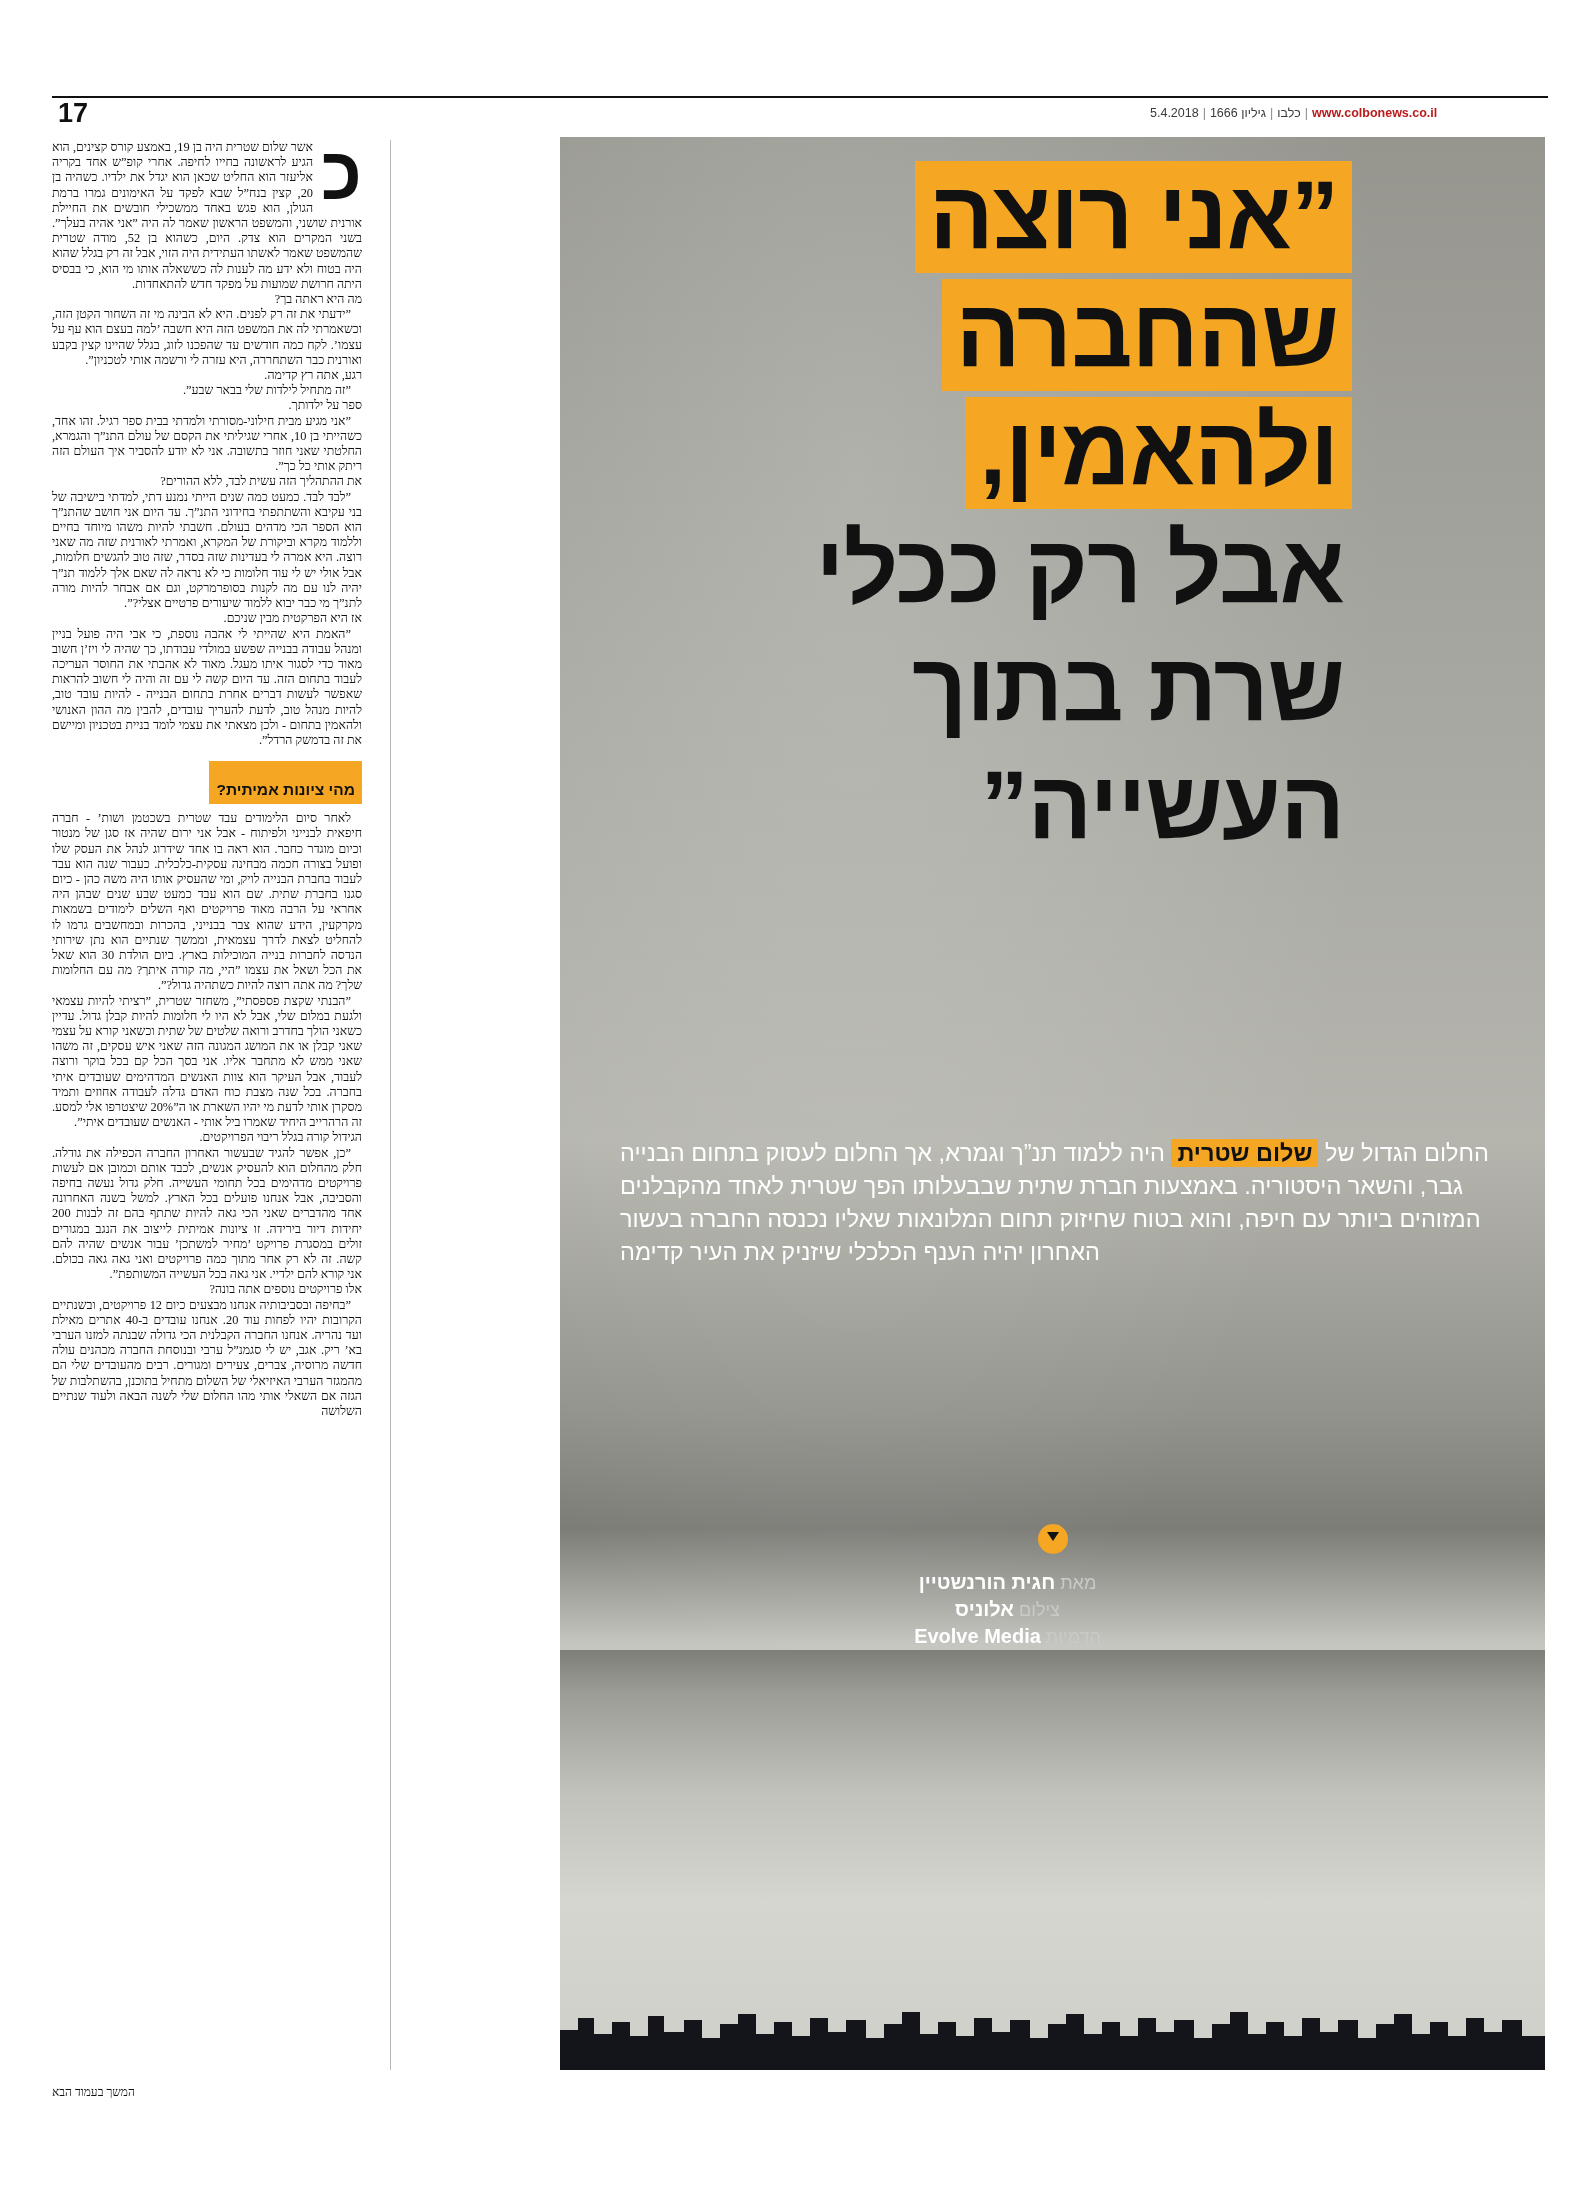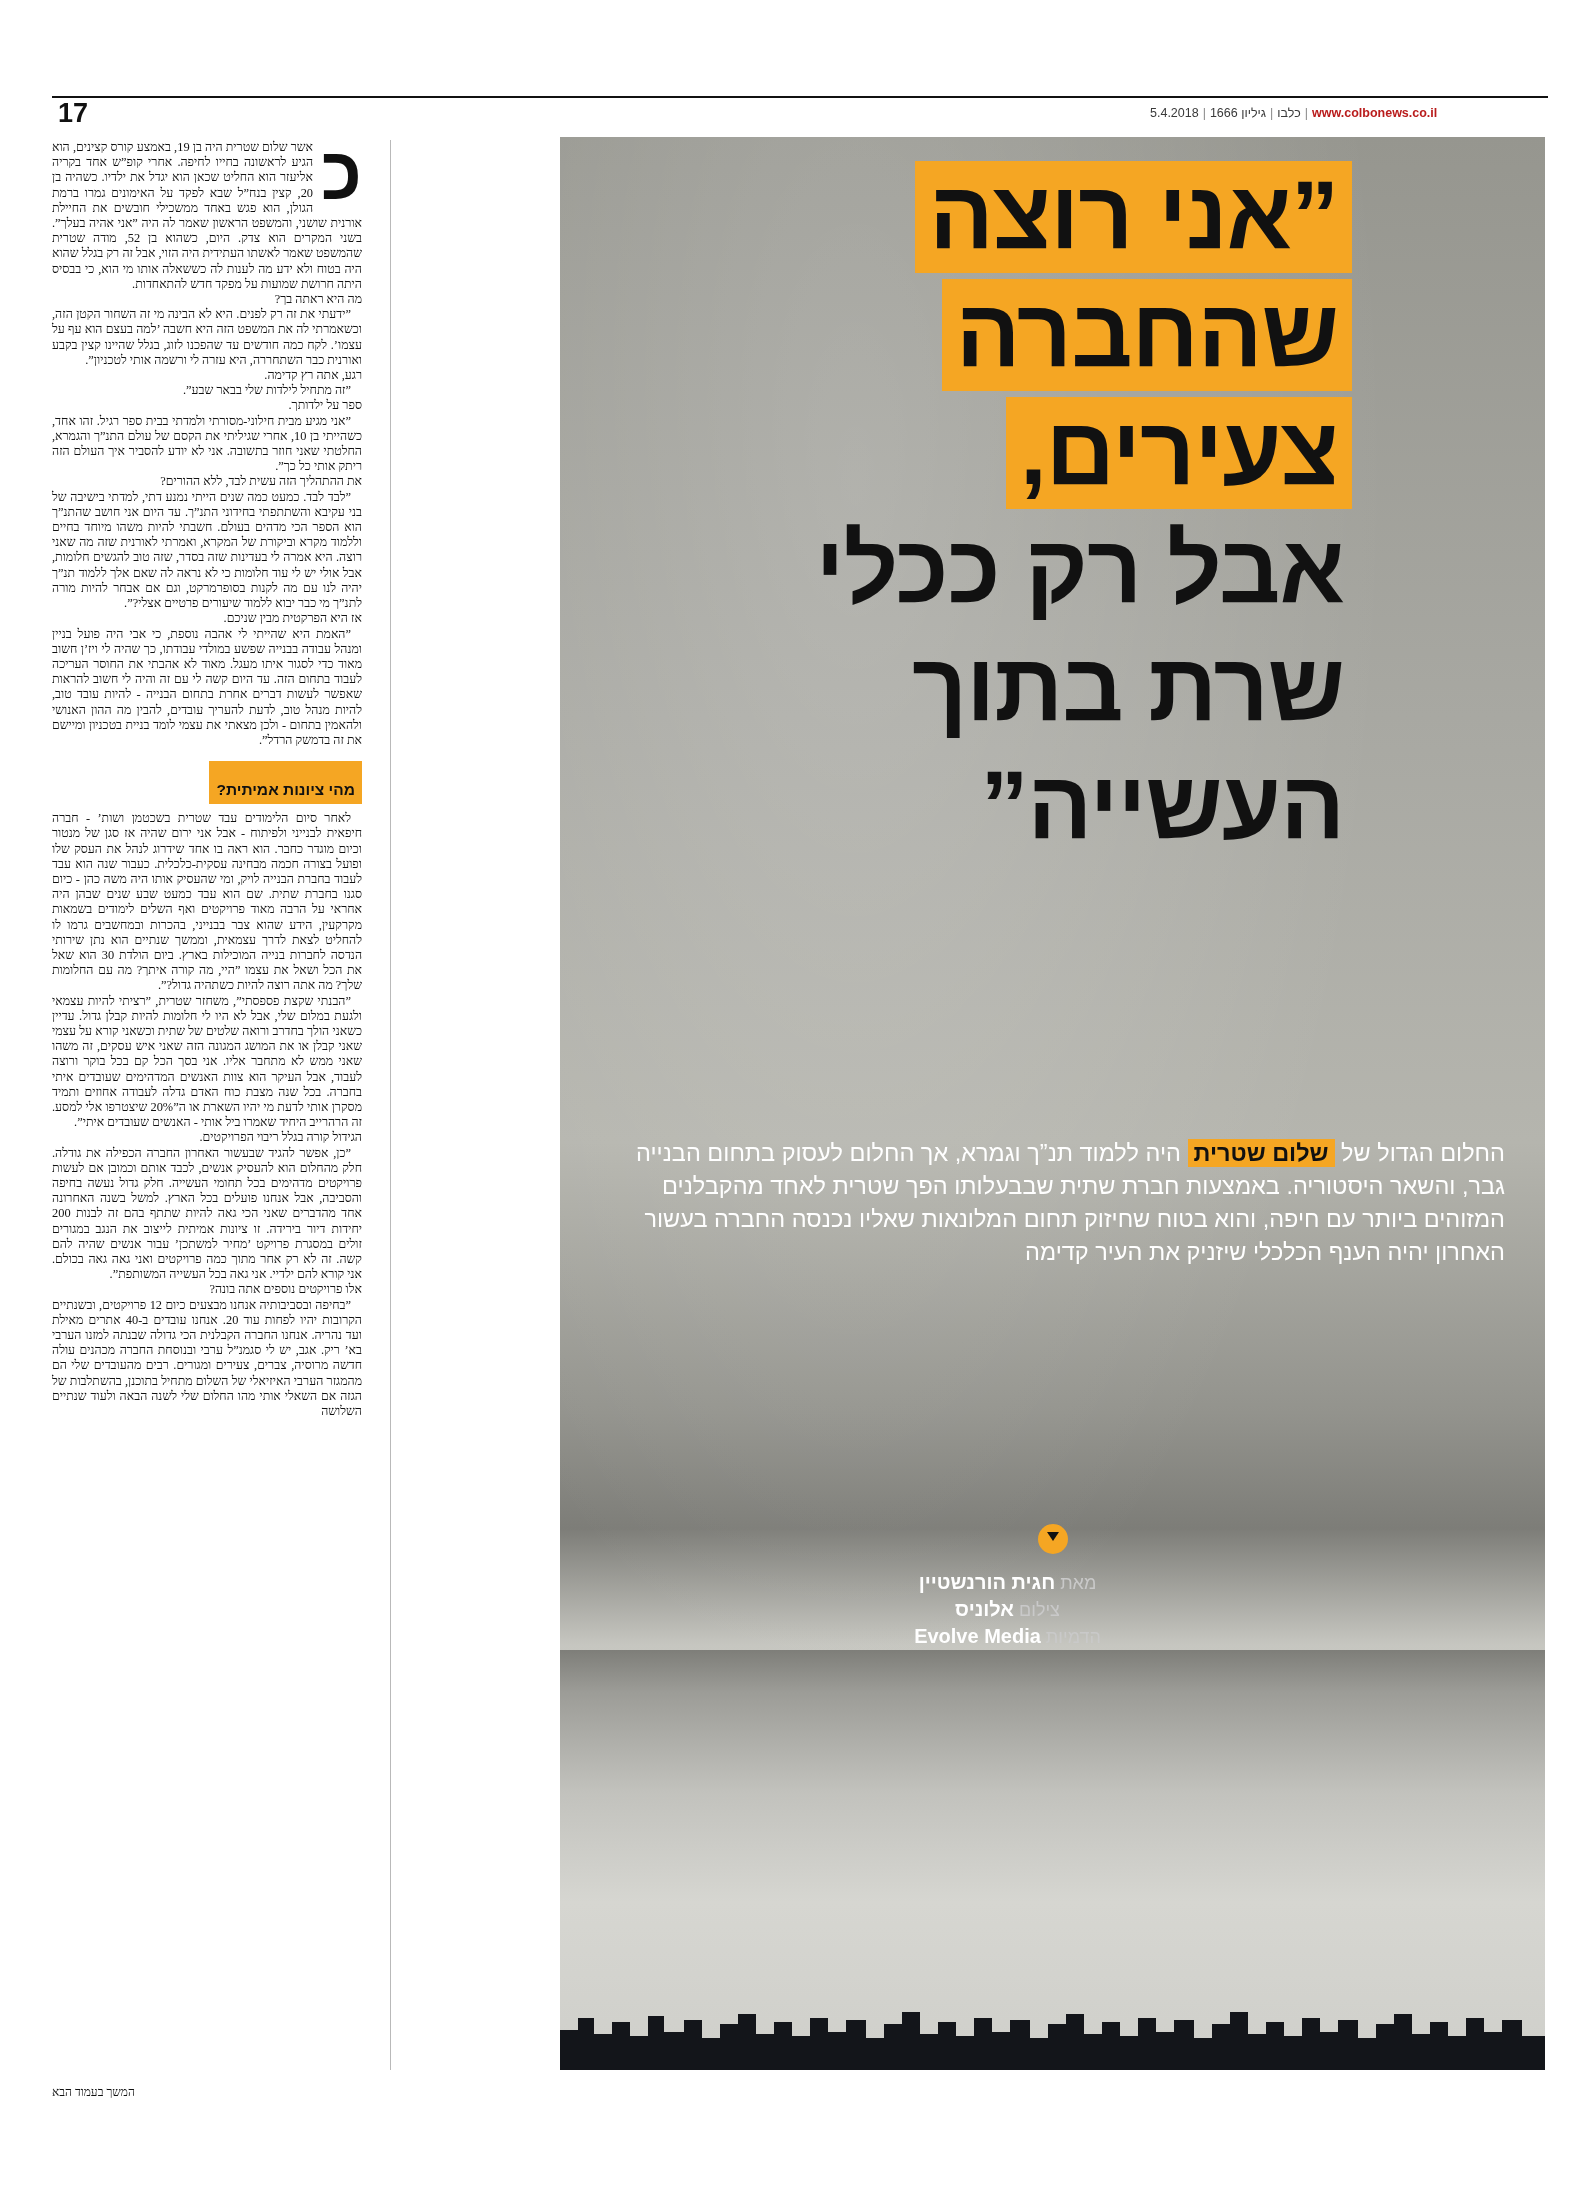--- a/index.html
+++ b/index.html
@@ -114,21 +114,21 @@
   }
   .hl-hi{background:#f5a623;}
   .hl-plain{background:transparent;padding-right:8px;}
   .hl-row{display:block;text-align:right;}
 
   
   .lead{
     position:absolute;top:1000px;left:0;width:985px;
     padding:0 40px 0 60px;
     box-sizing:border-box;
-    direction:rtl;text-align:right;
+    direction:rtl;text-align:left;
     font-family:"Liberation Sans", sans-serif;
     font-size:23.5px;line-height:33px;
     color:#ffffff;
   }
   .lead .name{
     background:#f5a623;color:#111;font-weight:bold;padding:1px 6px;
   }
   .arrow-badge{
     position:absolute;top:1387px;left:0;width:985px;text-align:center;
   }
@@ -191,21 +191,21 @@
 
   <div class="footer-note">המשך בעמוד הבא</div>
 
   <div class="poster">
     <div class="wall"></div>
     <div class="floor"></div>
 
     <div class="headline">
       <span class="hl-row"><span class="hl-line hl-hi">”אני רוצה</span></span>
       <span class="hl-row"><span class="hl-line hl-hi">שהחברה</span></span>
-      <span class="hl-row"><span class="hl-line hl-hi">צעירים,</span></span>
+      <span class="hl-row"><span class="hl-line hl-hi">ולהאמין,</span></span>
       <span class="hl-row"><span class="hl-line hl-plain">אבל רק ככלי</span></span>
       <span class="hl-row"><span class="hl-line hl-plain">שרת בתוך</span></span>
       <span class="hl-row"><span class="hl-line hl-plain">העשייה”</span></span>
     </div>
 
     <div class="lead">
       <span>החלום הגדול של </span><span class="name">שלום שטרית</span><span> היה ללמוד תנ”ך וגמרא, אך החלום לעסוק בתחום הבנייה גבר, והשאר היסטוריה. באמצעות חברת שתית שבבעלותו הפך שטרית לאחד מהקבלנים המזוהים ביותר עם חיפה, והוא בטוח שחיזוק תחום המלונאות שאליו נכנסה החברה בעשור האחרון יהיה הענף הכלכלי שיזניק את העיר קדימה</span>
     </div>
 
     <div class="arrow-badge"><span class="circ"></span></div>

